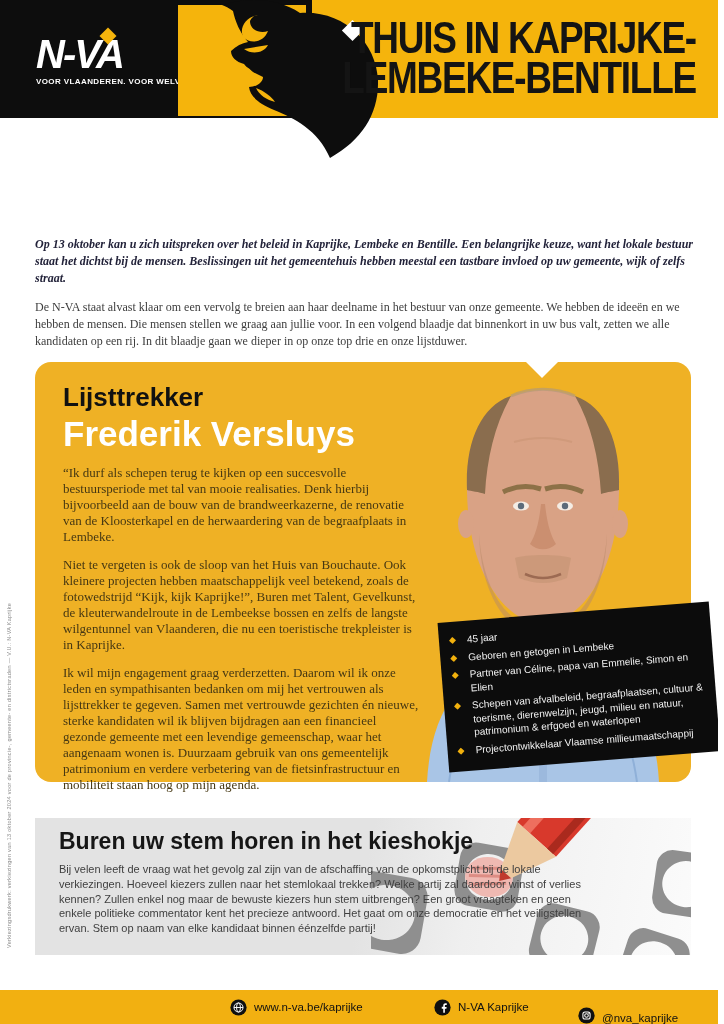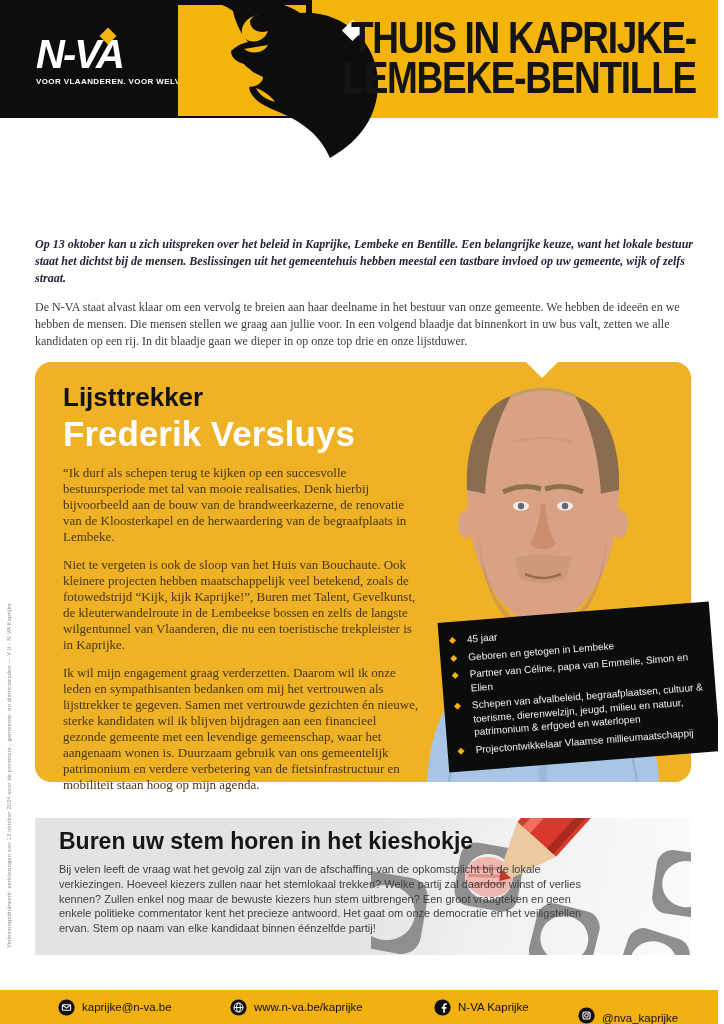--- a/index.html
+++ b/index.html
@@ -219,28 +219,20 @@
         <rect x="40" y="-40" width="8" height="180" fill="#aa2a1e"></rect>
         <path d="M0,140 L52,140 L33,186 L19,186 Z" fill="#ecc9a0"></path>
         <path d="M19,186 L33,186 L26,196 Z" fill="#c0392b"></path>
       </g>
     </svg>
     <div class="ballot-title">Buren uw stem horen in het kieshokje</div>
     <div class="ballot-body">Bij velen leeft de vraag wat het gevolg zal zijn van de afschaffing van de opkomstplicht bij de lokale verkiezingen. Hoeveel kiezers zullen naar het stemlokaal trekken? Welke partij zal daardoor winst of verlies kennen? Zullen enkel nog maar de bewuste kiezers hun stem uitbrengen? Een groot vraagteken en geen enkele politieke commentator kent het precieze antwoord. Het gaat om onze democratie en het veiligstellen ervan. Stem op naam van elke kandidaat binnen éénzelfde partij!</div>
   </div>
 
   <div class="footer">
-    <div class="footer-item fi-0">
-      <svg width="17" height="17" viewBox="0 0 18 18">
-        <circle cx="9" cy="9" r="8.6" fill="#101010"></circle>
-        <rect x="4.6" y="6" width="8.8" height="6" rx="0.8" fill="none" stroke="#fff" stroke-width="1.1"></rect>
-        <path d="M5,6.6 L9,9.6 L13,6.6" fill="none" stroke="#fff" stroke-width="1.1"></path>
-      </svg>
-      <span>kaprijke@n-va.be</span>
-    </div>
     <div class="footer-item fi-1">
       <svg width="17" height="17" viewBox="0 0 18 18">
         <circle cx="9" cy="9" r="8.6" fill="#101010"></circle>
         <circle cx="9" cy="9" r="4.8" fill="none" stroke="#fff" stroke-width="1"></circle>
         <ellipse cx="9" cy="9" rx="2.1" ry="4.8" fill="none" stroke="#fff" stroke-width="1"></ellipse>
         <path d="M4.2,9 h9.6" stroke="#fff" stroke-width="1"></path>
       </svg>
       <span>www.n-va.be/kaprijke</span>
     </div>
     <div class="footer-item fi-2">

